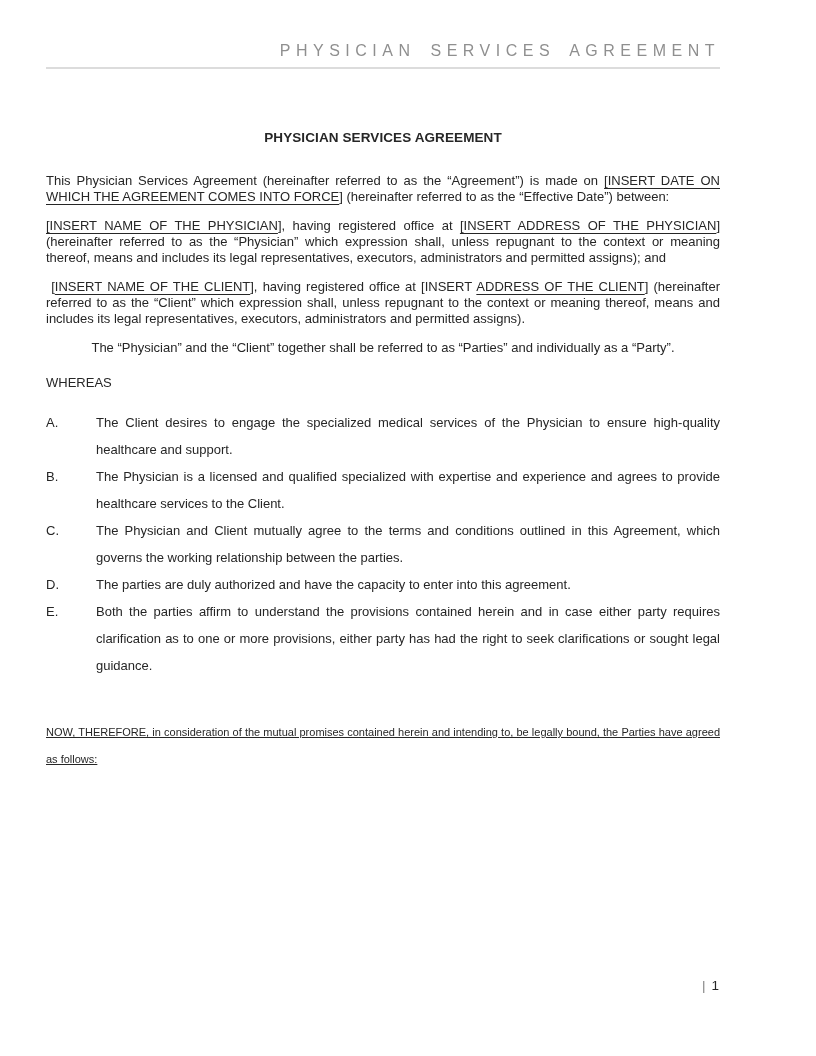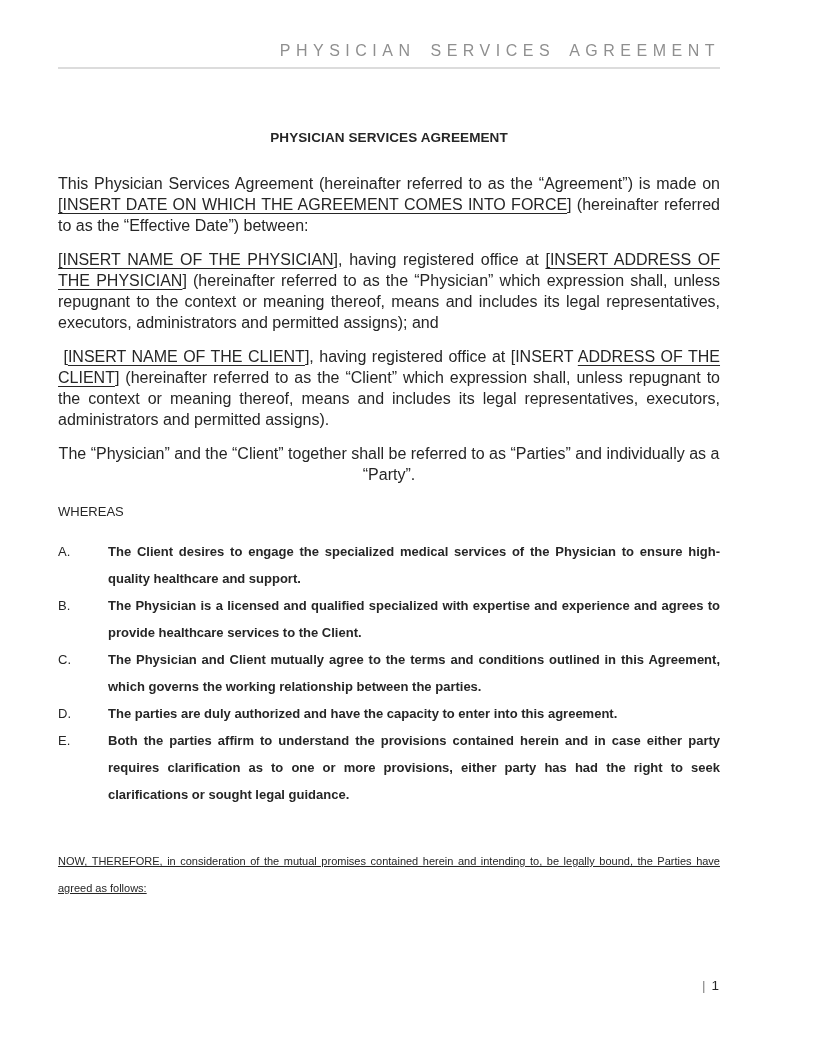--- a/index.html
+++ b/index.html
@@ -5,21 +5,21 @@
   * { margin: 0; padding: 0; box-sizing: border-box; }
   html, body { background: #ffffff; }
   body {
     width: 816px; height: 1056px;
     position: relative; overflow: hidden;
     font-family: "Liberation Sans", sans-serif;
     color: #262626;
   }
   .page {
     position: absolute; inset: 0;
-    padding: 42px 96px 0 58px;
+    padding: 42px 96px 0 46px;
   }
   .running-header {
     text-align: right;
     color: #8f8f8f;
     font-size: 16px;
     line-height: 18px;
     letter-spacing: 5.5px;
     word-spacing: 5px;
     font-weight: 400;
     padding-bottom: 7px;
@@ -28,22 +28,22 @@
   }
   .doc-title {
     text-align: center;
     font-weight: 700;
     font-size: 13.5px;
     line-height: 18px;
     margin-top: 60px;
     letter-spacing: 0.1px;
   }
   .para {
-    font-size: 16px;
-    line-height: 21px;
+    font-size: 13px;
+    line-height: 16px;
     text-align: justify;
     margin-top: 13px;
   }
   .para.first { margin-top: 26px; }
   .para.single { text-align: center; }
   .u { text-decoration: underline; text-underline-offset: 3px; }
   .section-heading {
     font-weight: 400;
     font-size: 13px;
     line-height: 27px;
@@ -55,21 +55,20 @@
     font-size: 13px;
     line-height: 27px;
   }
   .recital-label {
     flex: 0 0 50px;
     text-align: left;
   }
   .recital-text {
     flex: 1 1 auto;
     text-align: justify;
-    font-weight: bold;
   }
   .closing-para {
     font-size: 11px;
     line-height: 27px;
     text-align: justify;
     margin-top: 40px;
     text-decoration: underline;
   }
   .page-footer {
     position: absolute;

